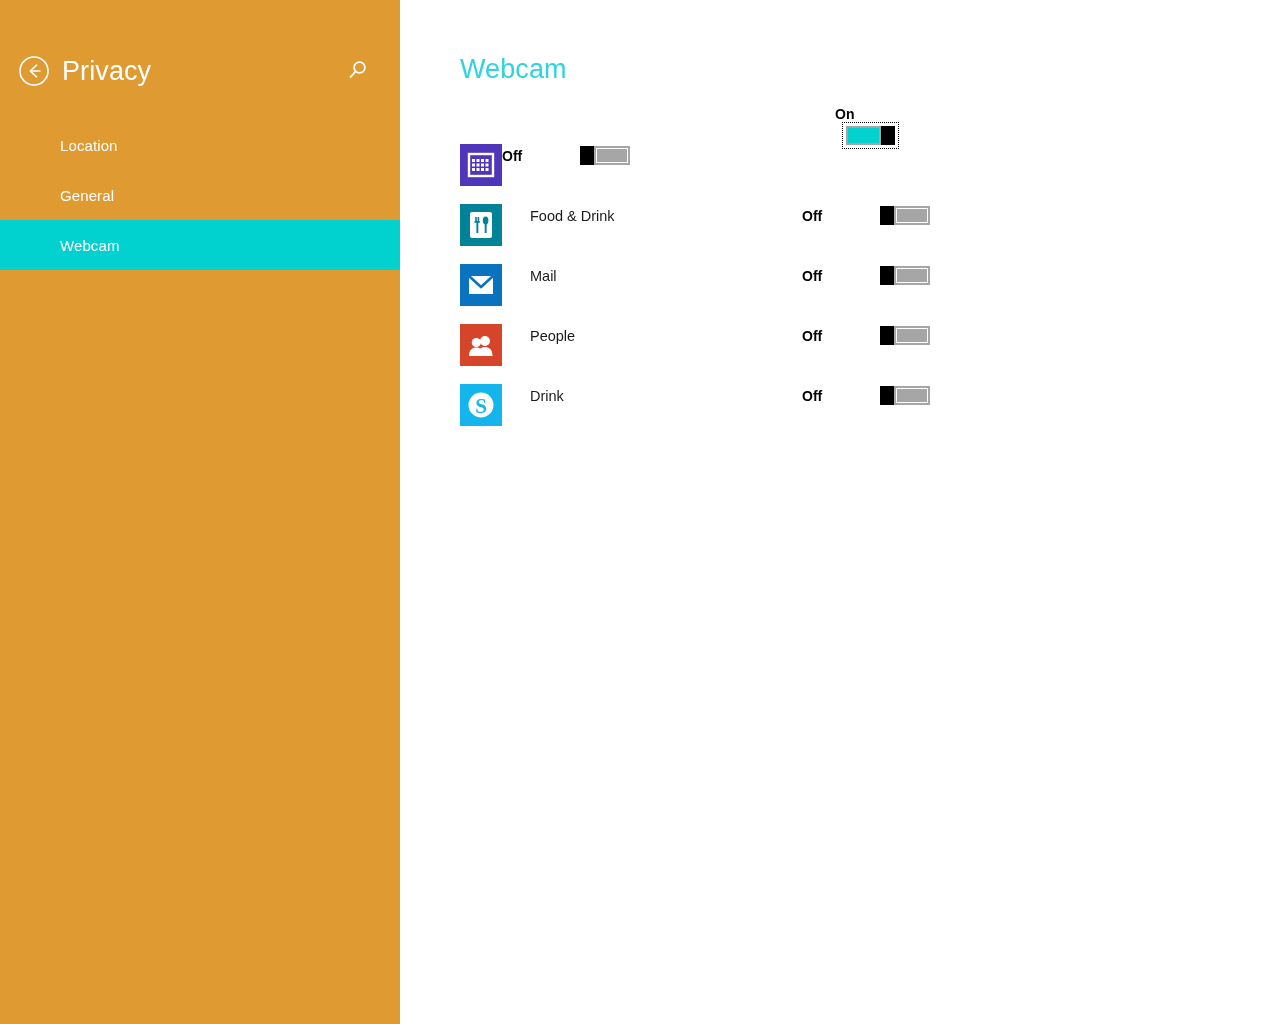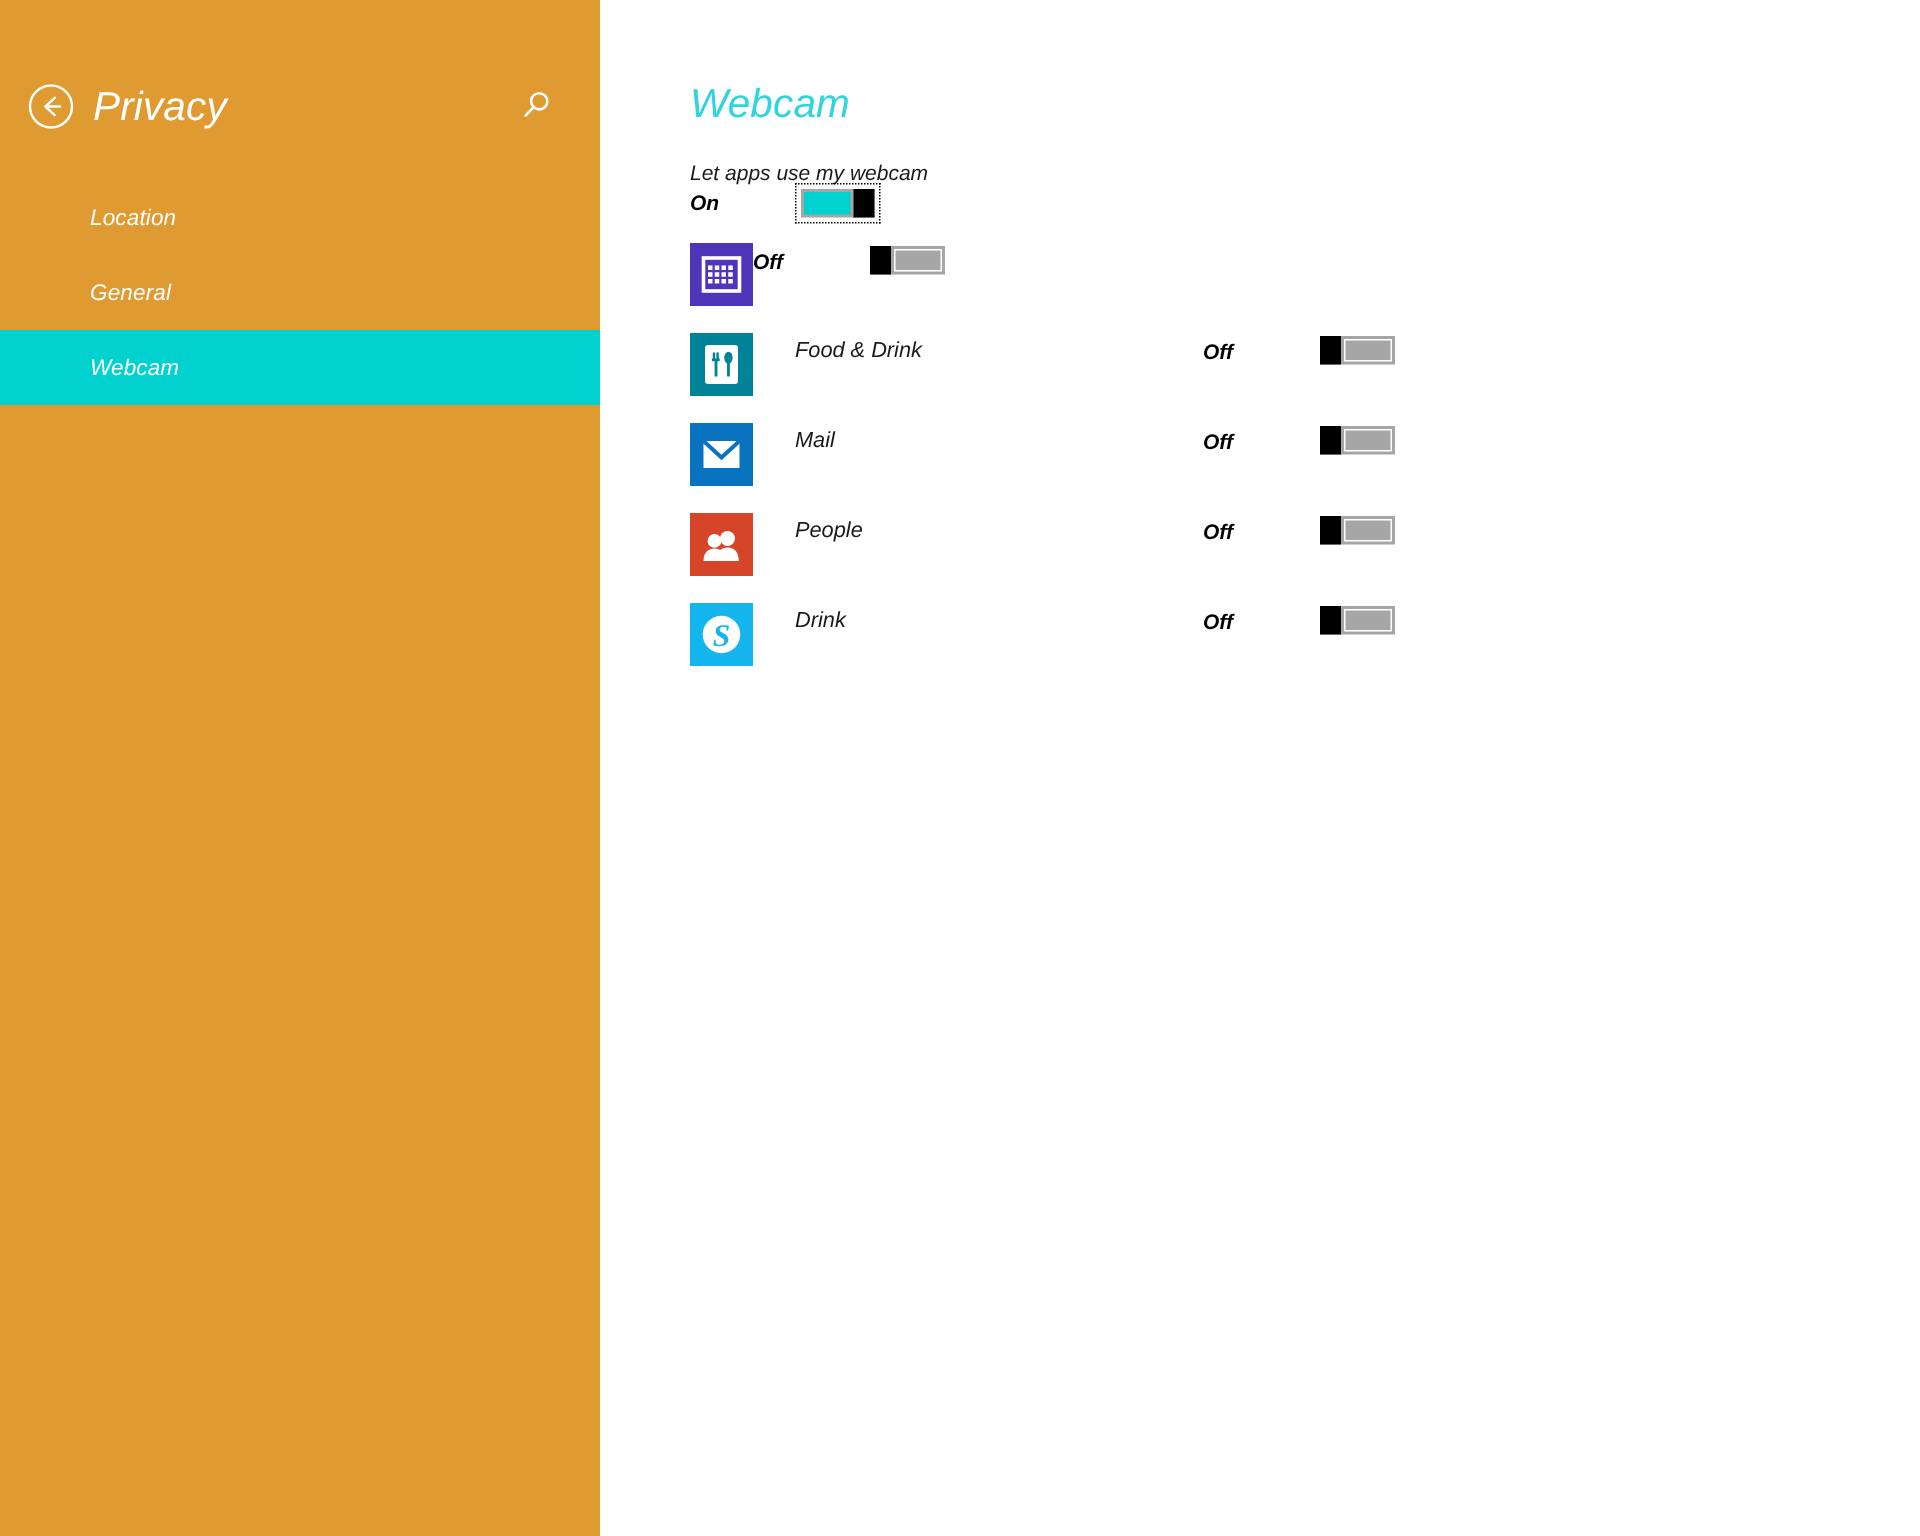--- a/index.html
+++ b/index.html
@@ -9,21 +9,20 @@
     overflow: hidden;
     background: #ffffff;
     font-family: "Liberation Sans", sans-serif;
     -webkit-font-smoothing: antialiased;
   }
   #app {
     position: relative;
     width: 1280px;
     height: 900px;
     display: flex;
-    font-style: italic;
   }
 
   
   .sidebar {
     width: 400px;
     height: 1024px;
     background: #e09a32;
     position: relative;
     flex: 0 0 400px;
   }
@@ -105,20 +104,21 @@
     font-size: 14px;
     color: #1a1a1a;
     line-height: 18px;
     font-weight: 400;
   }
   .setting-row {
     display: flex;
     align-items: center;
     margin-top: 0;
     height: 22px;
+    flex-direction: column;
   }
   .setting-state {
     font-size: 14px;
     font-weight: bold;
     color: #000000;
     width: 70px;
   }
 
   
   .toggle-on-wrap {
@@ -258,21 +258,20 @@
         <span>Webcam</span>
       </li>
     </ul>
   </div>
 
   <div class="main">
 
     <h1 class="main-title">Webcam</h1>
 
     <div class="setting-block">
-      <div class="setting-label">Let apps use my webcam</div>
       <div class="setting-row">
         <span class="setting-state">On</span>
         <span class="toggle-on-wrap">
           <span class="toggle-on">
             <span class="fill"></span>
             <span class="thumb"></span>
           </span>
         </span>
       </div>
     </div>

